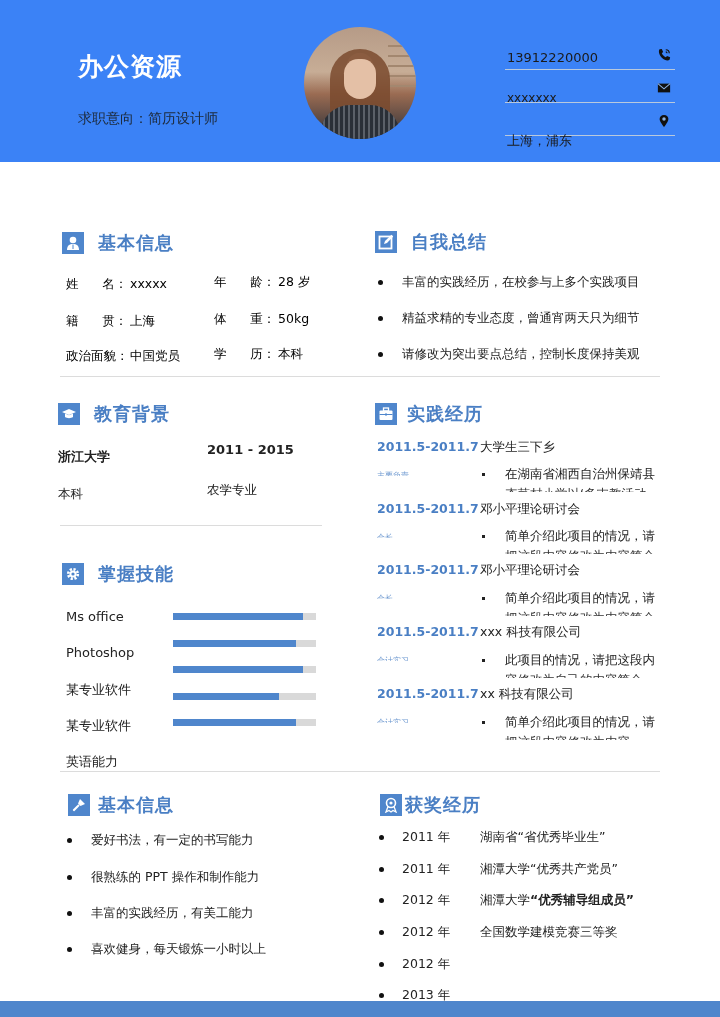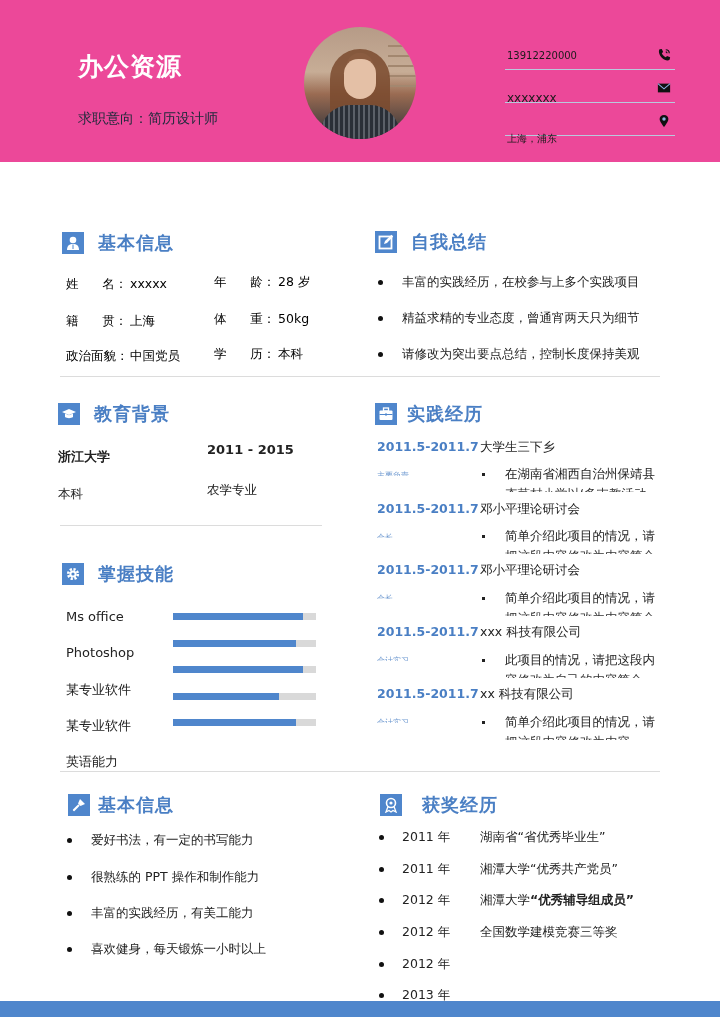--- a/index.html
+++ b/index.html
@@ -1,32 +1,32 @@
 <!DOCTYPE html>
 <html><head>
 <meta charset="utf-8">
 <style>
   * { margin: 0; padding: 0; box-sizing: border-box; }
   html, body { width: 720px; height: 1017px; background: #ffffff; overflow: hidden; }
   body { font-family: "DejaVu Sans", "Liberation Sans", sans-serif; color: #222; position: relative; }
 
-  .header { position: absolute; left: 0; top: 0; width: 720px; height: 162px; background: #ec4899; }
+  .header { position: absolute; left: 0; top: 0; width: 720px; height: 162px; background: #3b82f6; }
   .name { position: absolute; left: 78px; top: 50px; font-size: 25px; font-weight: bold; color: #ffffff; letter-spacing: 1px; }
   .intent { position: absolute; left: 78px; top: 110px; font-size: 14px; color: #1d2a3a; }
   .photo { position: absolute; left: 304px; top: 27px; width: 112px; height: 112px; border-radius: 50%; overflow: hidden;
            background: radial-gradient(circle at 50% 35%, #e7c2a9 0 14%, transparent 15%),
                        linear-gradient(180deg, #b69b87 0%, #c7ad96 40%, #9a6b52 60%, #2b3038 100%); }
   .photo .hair { position: absolute; left: 26px; top: 22px; width: 60px; height: 80px; border-radius: 30px 30px 10px 10px; background: #7a4a2e; opacity: 0.85; }
   .photo .face { position: absolute; left: 40px; top: 32px; width: 32px; height: 40px; border-radius: 16px 16px 18px 18px; background: #e4c0a6; }
   .photo .shirt { position: absolute; left: 16px; top: 78px; width: 80px; height: 40px; border-radius: 30px 30px 0 0;
                   background: repeating-linear-gradient(90deg, #2a2f37 0 3px, #5b6068 3px 5px); }
   .photo .slat { position: absolute; right: 0; width: 28px; height: 2px; background: #a3876f; }
 
   .contact { position: absolute; left: 505px; width: 170px; height: 20px; border-bottom: 1px solid #b9c9dd; }
-  .contact .txt { position: absolute; left: 2px; font-size: 10px; color: #1a1a1a; }
+  .contact .txt { position: absolute; left: 2px; font-size: 13px; color: #1a1a1a; }
   .contact .icon { position: absolute; right: 4px; width: 14px; height: 14px; }
 
   .section-title { position: absolute; display: flex; align-items: center; }
   .section-title .ico { width: 22px; height: 22px; background: #4f86cc; display: flex; align-items: center; justify-content: center; }
   .section-title .label { margin-left: 14px; font-size: 18px; font-weight: bold; color: #4a7fc4; letter-spacing: 1px; }
 
   .kv { position: absolute; font-size: 12.5px; color: #000000; white-space: pre; }
   .divider { position: absolute; height: 1px; background: #dcdcdc; }
 
   .bullet-row { position: absolute; font-size: 12.5px; color: #222; white-space: nowrap; }
@@ -287,21 +287,21 @@
   </div>
 
 <div class="section-title" style="left:380px;top:793px">
   <div class="ico">
     <svg width="16" height="16" viewBox="0 0 16 16">
         <circle cx="8" cy="6" r="4.5" fill="none" stroke="#fff" stroke-width="1.6"></circle>
         <circle cx="8" cy="6" r="1.6" fill="#fff"></circle>
         <path d="M5 9.5 L3 15 L6 13.5 L8 15 L10 13.5 L13 15 L11 9.5" fill="none" stroke="#fff" stroke-width="1.3"></path>
       </svg>
   </div>
-  <span class="label" style="margin-left:20px">获奖经历</span>
+  <span class="label" style="margin-left:3px">获奖经历</span>
 </div>
 
 <div>
     <span class="award-dot" style="top:835px"></span>
     <span class="award-year" style="top:829px">2011 年</span>
     <span class="award-text" style="top:829px"><span>湖南省“省优秀毕业生”</span><b></b></span>
   </div>
 <div>
     <span class="award-dot" style="top:867px"></span>
     <span class="award-year" style="top:861px">2011 年</span>

